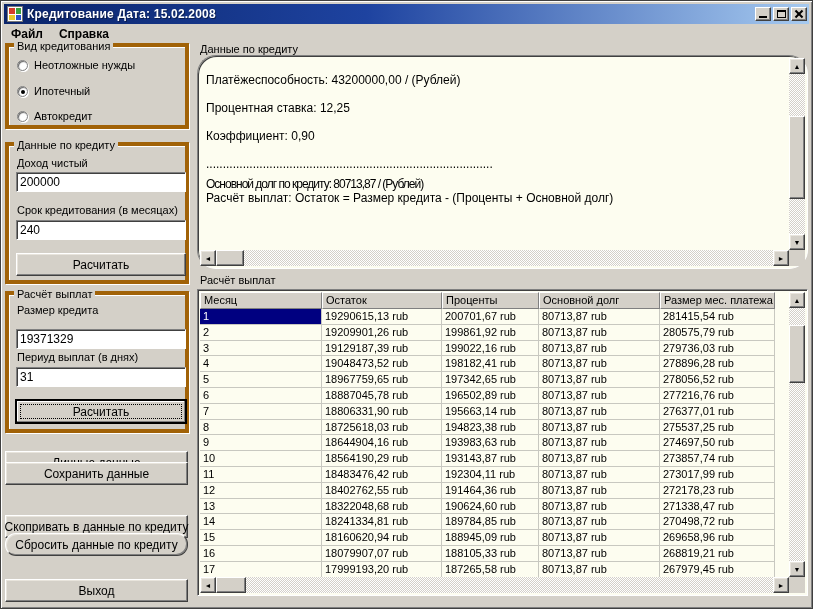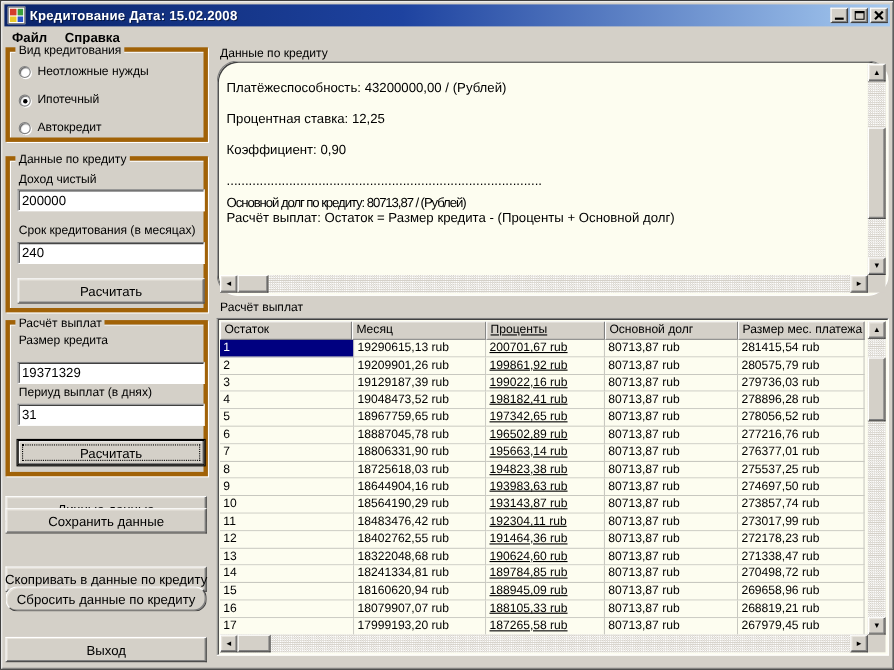--- a/index.html
+++ b/index.html
@@ -106,21 +106,21 @@
   
   .grid { position:absolute; left:196px; top:288px; width:611px; height:307px; background:#fdfdf0; }
   .grid-clip { position:absolute; left:2px; top:2px; right:18px; bottom:18px; overflow:hidden; }
   .thead { display:flex; height:17px; }
   .hcell { flex:none; background:#d4d0c8; border:1px solid; font-size:11px;
     border-color:#ffffff #808080 #808080 #ffffff; padding:1px 3px; white-space:nowrap; overflow:hidden; }
   .tbody .trow { display:flex; height:15.8px; }
   .tcell { flex:none; border-right:1px solid #c8c8c0; border-bottom:1px solid #c8c8c0;
     padding:0 3px; font-size:11px; line-height:14.5px; white-space:nowrap; overflow:hidden; background:#fdfdf0; }
   .tcell.sel { background:#000080; color:#fff; }
-  .c0{width:122px;} .c1{width:120px;} .c2{width:108px;text-decoration:underline;} .c3{width:121px;} .c4{width:115px;}
+  .c0{width:122px;} .c1{width:120px;} .c2{width:97px;} .c3{width:121px;} .c4{width:115px;}
   .grid .sb-v .sb-thumb { left:0; right:0; top:17px; height:58px; }
   .grid .sb-h .sb-thumb { top:0; bottom:0; left:0; width:30px; }
 </style>
 </head>
 <body>
 
 <div class="window">
 
   <div class="titlebar">
     <span class="app-icon">
@@ -212,22 +212,22 @@
         </span>
       <span class="sb-btn raised right">►</span>
     </div>
     <div class="corner"></div>
   </div>
 
   <span class="panel-label lbl-table">Расчёт выплат</span>
   <div class="grid sunken">
     <div class="grid-clip">
       <div class="thead">
+        <span class="hcell c0">Месяц</span>
         <span class="hcell c1">Остаток</span>
-        <span class="hcell c0">Месяц</span>
         <span class="hcell c2">Проценты</span>
         <span class="hcell c3">Основной долг</span>
         <span class="hcell c4">Размер мес. платежа</span>
       </div>
       <div class="tbody">
           <div class="trow">
             <span class="tcell c0 sel">1</span>
             <span class="tcell c1">19290615,13 rub</span>
             <span class="tcell c2">200701,67 rub</span>
             <span class="tcell c3">80713,87 rub</span>

